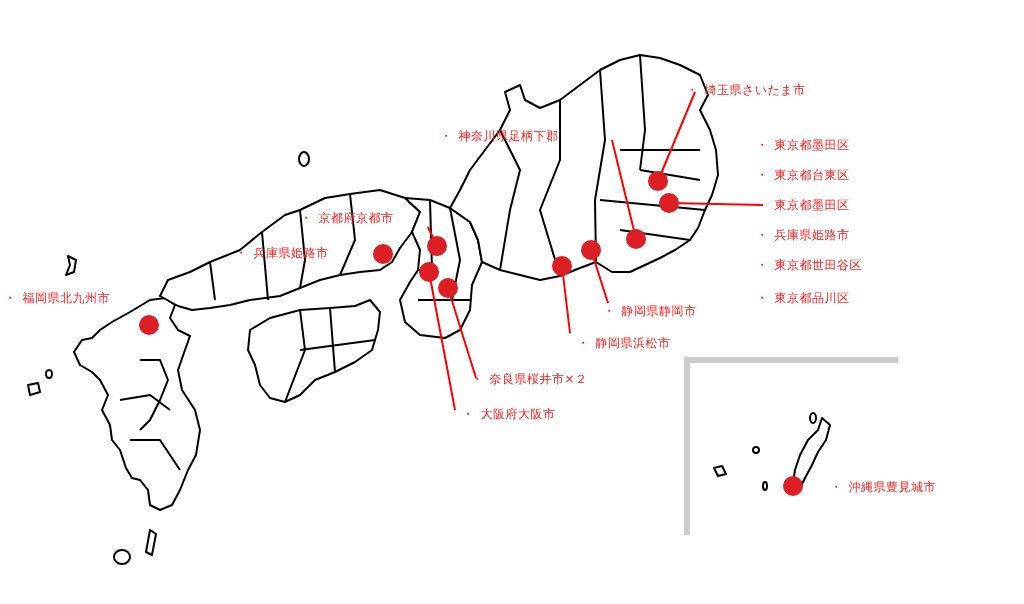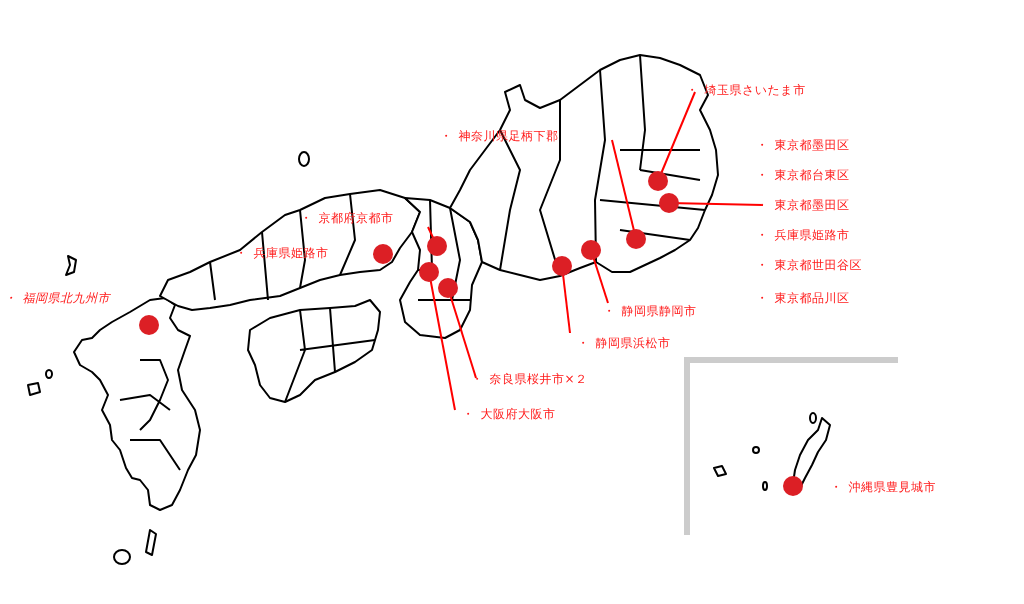--- a/index.html
+++ b/index.html
@@ -77,18 +77,18 @@
 <div class="label" style="left:686px; top:80px;"><span class="bullet">・</span><span>埼玉県さいたま市</span></div>
 <div class="label" style="left:440px; top:126px;"><span class="bullet">・</span><span>神奈川県足柄下郡</span></div>
 <div class="label" style="left:756px; top:135px;"><span class="bullet">・</span><span>東京都墨田区</span></div>
 <div class="label" style="left:756px; top:165px;"><span class="bullet">・</span><span>東京都台東区</span></div>
 <div class="label" style="left:756px; top:195px;"><span class="bullet">・</span><span>東京都墨田区</span></div>
 <div class="label" style="left:756px; top:225px;"><span class="bullet">・</span><span>兵庫県姫路市</span></div>
 <div class="label" style="left:756px; top:255px;"><span class="bullet">・</span><span>東京都世田谷区</span></div>
 <div class="label" style="left:756px; top:288px;"><span class="bullet">・</span><span>東京都品川区</span></div>
 <div class="label" style="left:300px; top:200px;margin-top:8px;"><span class="bullet">・</span><span>京都府京都市</span></div>
 <div class="label" style="left:235px; top:243px;"><span class="bullet">・</span><span>兵庫県姫路市</span></div>
-<div class="label" style="left:4px; top:288px;font-style:italic;"><span class="bullet">・</span><span>福岡県北九州市</span></div>
+<div class="label" style="left:4px; top:288px;"><span class="bullet">・</span><span>福岡県北九州市</span></div>
 <div class="label" style="left:603px; top:301px;"><span class="bullet">・</span><span>静岡県静岡市</span></div>
 <div class="label" style="left:565px; top:333px;margin-left:12px;"><span class="bullet">・</span><span>静岡県浜松市</span></div>
 <div class="label" style="left:471px; top:369px;"><span class="bullet">・</span><span>奈良県桜井市×２</span></div>
 <div class="label" style="left:462px; top:404px;"><span class="bullet">・</span><span>大阪府大阪市</span></div>
 <div class="label" style="left:830px; top:477px;"><span class="bullet">・</span><span>沖縄県豊見城市</span></div>
 
 </body></html>

